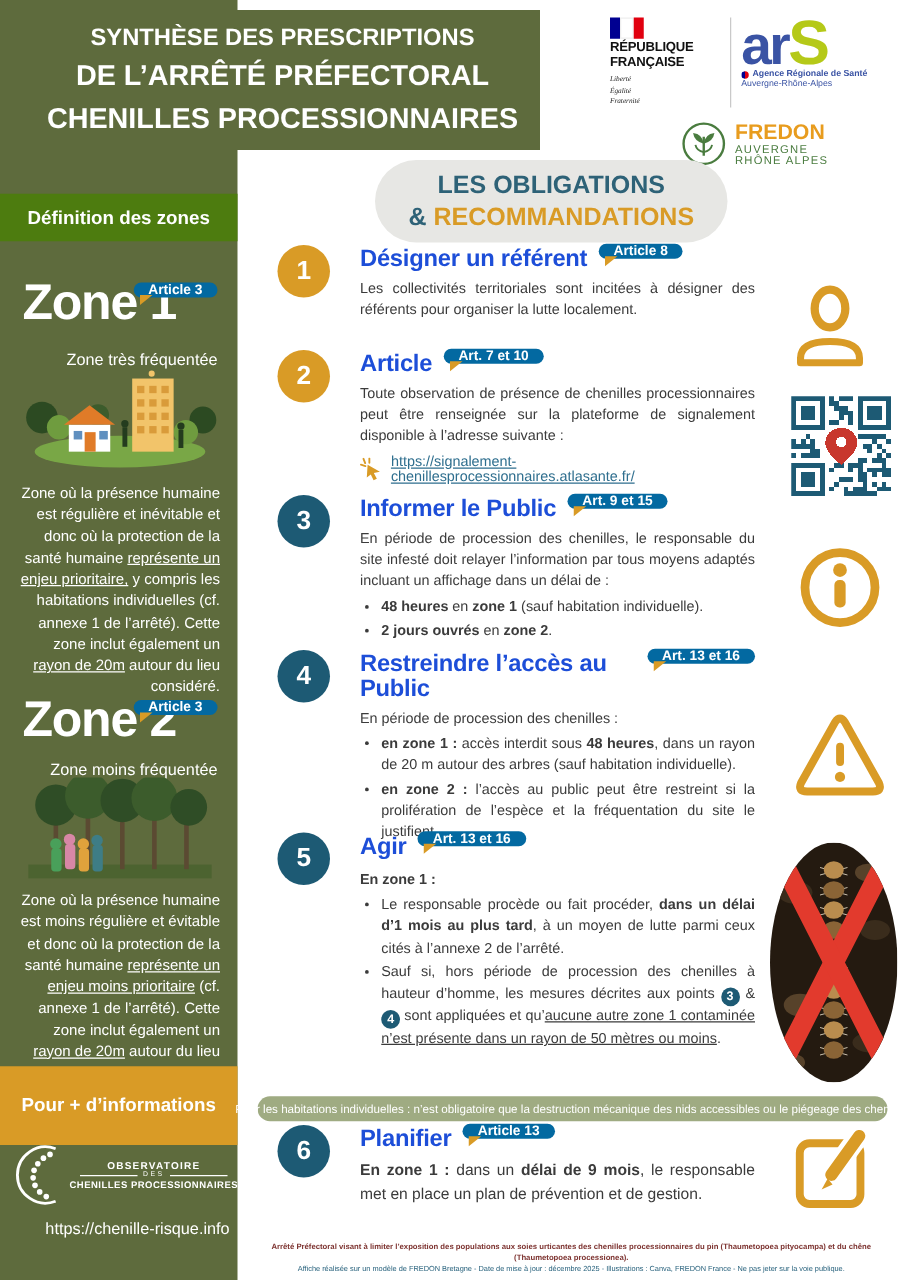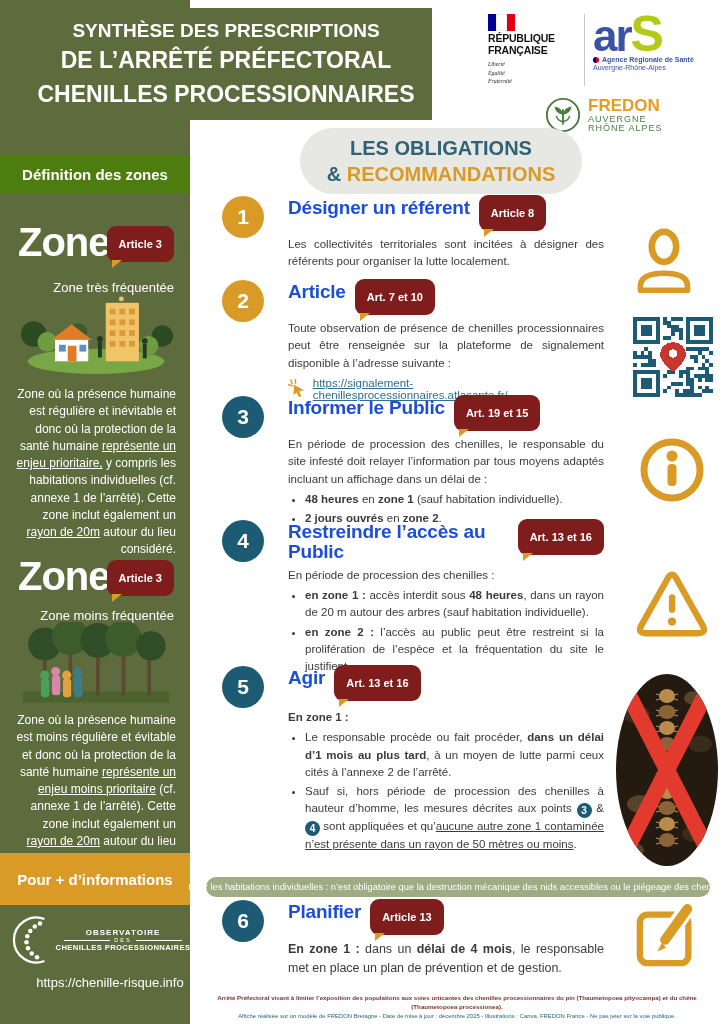--- a/index.html
+++ b/index.html
@@ -4,29 +4,29 @@
 <style>
   html,body{margin:0;padding:0;background:#fff;}
   .page{position:relative;width:724px;height:1024px;background:#fff;overflow:hidden;
         font-family:"Liberation Sans","DejaVu Sans",sans-serif;}
   
   .sidebar{position:absolute;left:0;top:0;width:190px;height:1024px;background:#5E6B3D;color:#fff;}
   .def-banner{position:absolute;left:0;top:155px;width:190px;height:38px;background:#4d7c0f;
               display:flex;align-items:center;justify-content:center;font-weight:800;font-size:15px;}
   .zone-title-row{position:absolute;left:18px;width:164px;display:flex;align-items:flex-start;}
   .zone-title{font-size:40px;font-weight:800;letter-spacing:-1px;line-height:1;}
-  .art-badge{position:relative;background:#7f1d1d;color:#fff;font-weight:800;font-size:11px;
-             padding:12px 12px;border-radius:9px;white-space:nowrap;}
+  .art-badge{position:relative;background:#0369a1;color:#fff;font-weight:800;font-size:11px;
+             padding:0 12px;border-radius:9px;white-space:nowrap;}
   .art-badge::after{content:'';position:absolute;left:5px;bottom:-6px;border-style:solid;
              border-width:8px 10px 0 0;border-color:#D99B26 transparent transparent transparent;}
   .zone-badge{position:absolute;right:8px;margin-top:4px;}
   .zone-sub{position:absolute;left:0;width:174px;text-align:right;font-size:13px;}
   .zone-illu{position:absolute;left:18px;width:156px;}
   .zone-para{position:absolute;left:14px;width:162px;font-size:12px;line-height:1.44;text-align:right;}
-  .info-banner{position:absolute;left:0;top:853px;width:190px;height:52px;background:#D99B26;
+  .info-banner{position:absolute;left:0;top:853px;width:190px;height:63px;background:#D99B26;
                display:flex;align-items:center;justify-content:center;font-weight:800;font-size:15px;}
   .obs{position:absolute;left:10px;top:912px;width:172px;display:flex;align-items:center;gap:6px;}
   .obs-text{display:flex;flex-direction:column;align-items:center;width:118px;}
   .obs-l1{font-size:8px;font-weight:800;letter-spacing:1px;}
   .obs-l2{font-size:5.5px;letter-spacing:2px;display:flex;align-items:center;gap:4px;width:100%;justify-content:center;}
   .obs-l2::before,.obs-l2::after{content:'';flex:1;height:1px;background:#fff;}
   .obs-l3{font-size:7.6px;font-weight:800;letter-spacing:.4px;white-space:nowrap;}
   .side-url{position:absolute;left:0;top:975px;width:220px;text-align:center;font-size:13px;color:#fff;}
   
   .header-box{position:absolute;left:20px;top:8px;width:412px;height:112px;background:#5E6B3D;
@@ -263,21 +263,21 @@
           <a class="link" href="#">https://signalement-chenillesprocessionnaires.atlasante.fr/</a>
         </div>
       </div>
     </div>
 
     <div class="item" style="top:398px;">
       <div class="num teal-bg">3</div>
       <div class="item-body">
         <div class="item-head">
           <span class="item-title">Informer le Public</span>
-          <span class="art-badge">Art. 19 et 15</span>
+          <span class="art-badge">Art. 9 et 15</span>
         </div>
         <p class="body-text"><span>En période de procession des chenilles, le responsable du site infesté doit relayer l’information par tous moyens adaptés incluant un affichage dans un délai de :</span></p>
         <ul class="bullets">
           <li><span class="b">48 heures</span><span> en </span><span class="b">zone 1</span><span> (sauf habitation individuelle).</span></li>
           <li><span class="b">2 jours ouvrés</span><span> en </span><span class="b">zone 2</span><span>.</span></li>
         </ul>
       </div>
     </div>
 
     <div class="item" style="top:522px;">
@@ -312,21 +312,21 @@
 
     <div class="note-pill">Pour les habitations individuelles : n’est obligatoire que la destruction mécanique des nids accessibles ou le piégeage des chenilles</div>
 
     <div class="item" style="top:902px;">
       <div class="num teal-bg">6</div>
       <div class="item-body">
         <div class="item-head">
           <span class="item-title">Planifier</span>
           <span class="art-badge">Article 13</span>
         </div>
-        <p class="body-text" style="font-size:12.5px;"><span class="b">En zone 1 :</span><span> dans un </span><span class="b">délai de 4 mois</span><span>, le responsable met en place un plan de prévention et de gestion.</span></p>
+        <p class="body-text" style="font-size:12.5px;"><span class="b">En zone 1 :</span><span> dans un </span><span class="b">délai de 9 mois</span><span>, le responsable met en place un plan de prévention et de gestion.</span></p>
       </div>
     </div>
 
     <div class="footer">
       <div class="foot1">Arrêté Préfectoral visant à limiter l’exposition des populations aux soies urticantes des chenilles processionnaires du pin (Thaumetopoea pityocampa) et du chêne (Thaumetopoea processionea).</div>
       <div class="foot2">Affiche réalisée sur un modèle de FREDON Bretagne - Date de mise à jour : décembre 2025 - Illustrations : Canva, FREDON France - Ne pas jeter sur la voie publique.</div>
     </div>
 
     <svg class="icon-abs" style="left:438px;top:228px;" width="72" height="66" viewBox="0 0 74 70">
       <ellipse cx="37" cy="20" rx="13" ry="16" fill="none" stroke="#D99B26" stroke-width="7"></ellipse>

